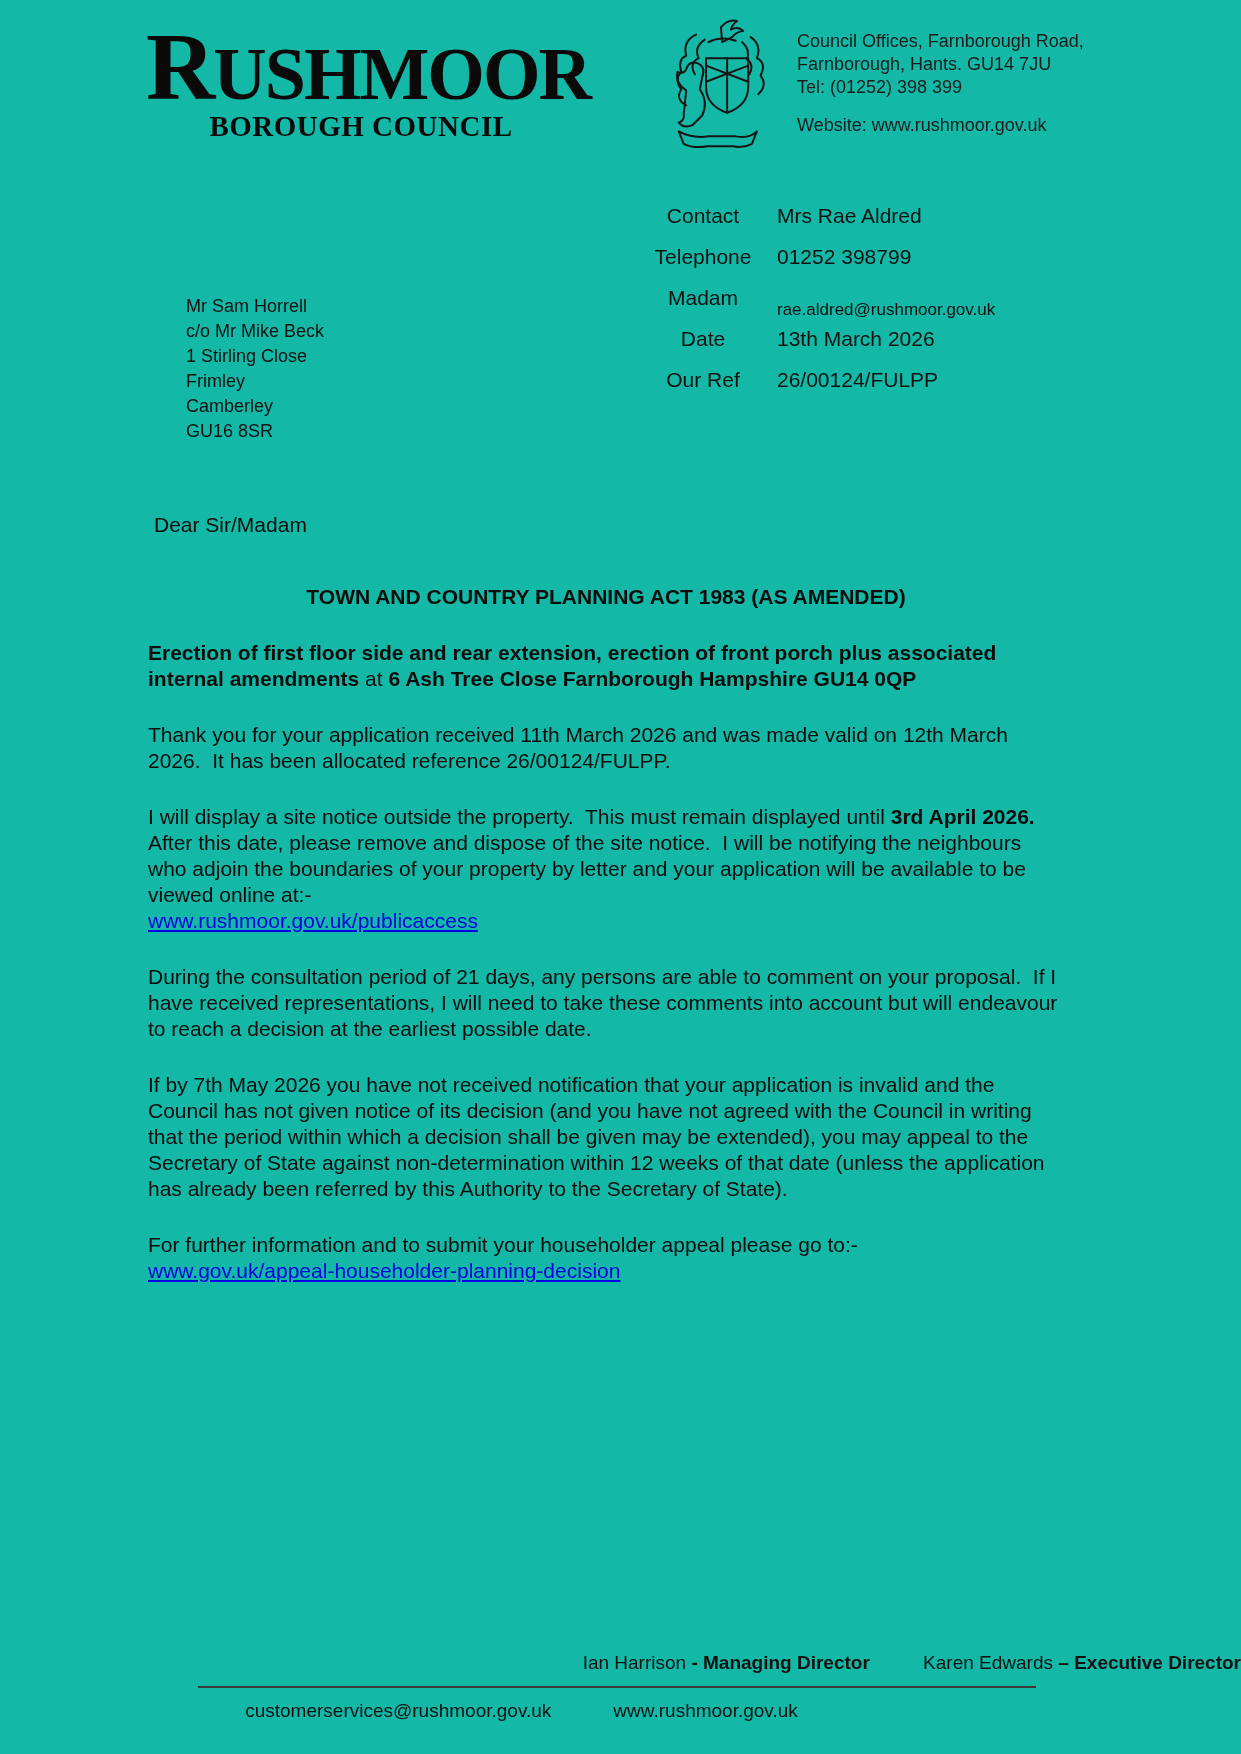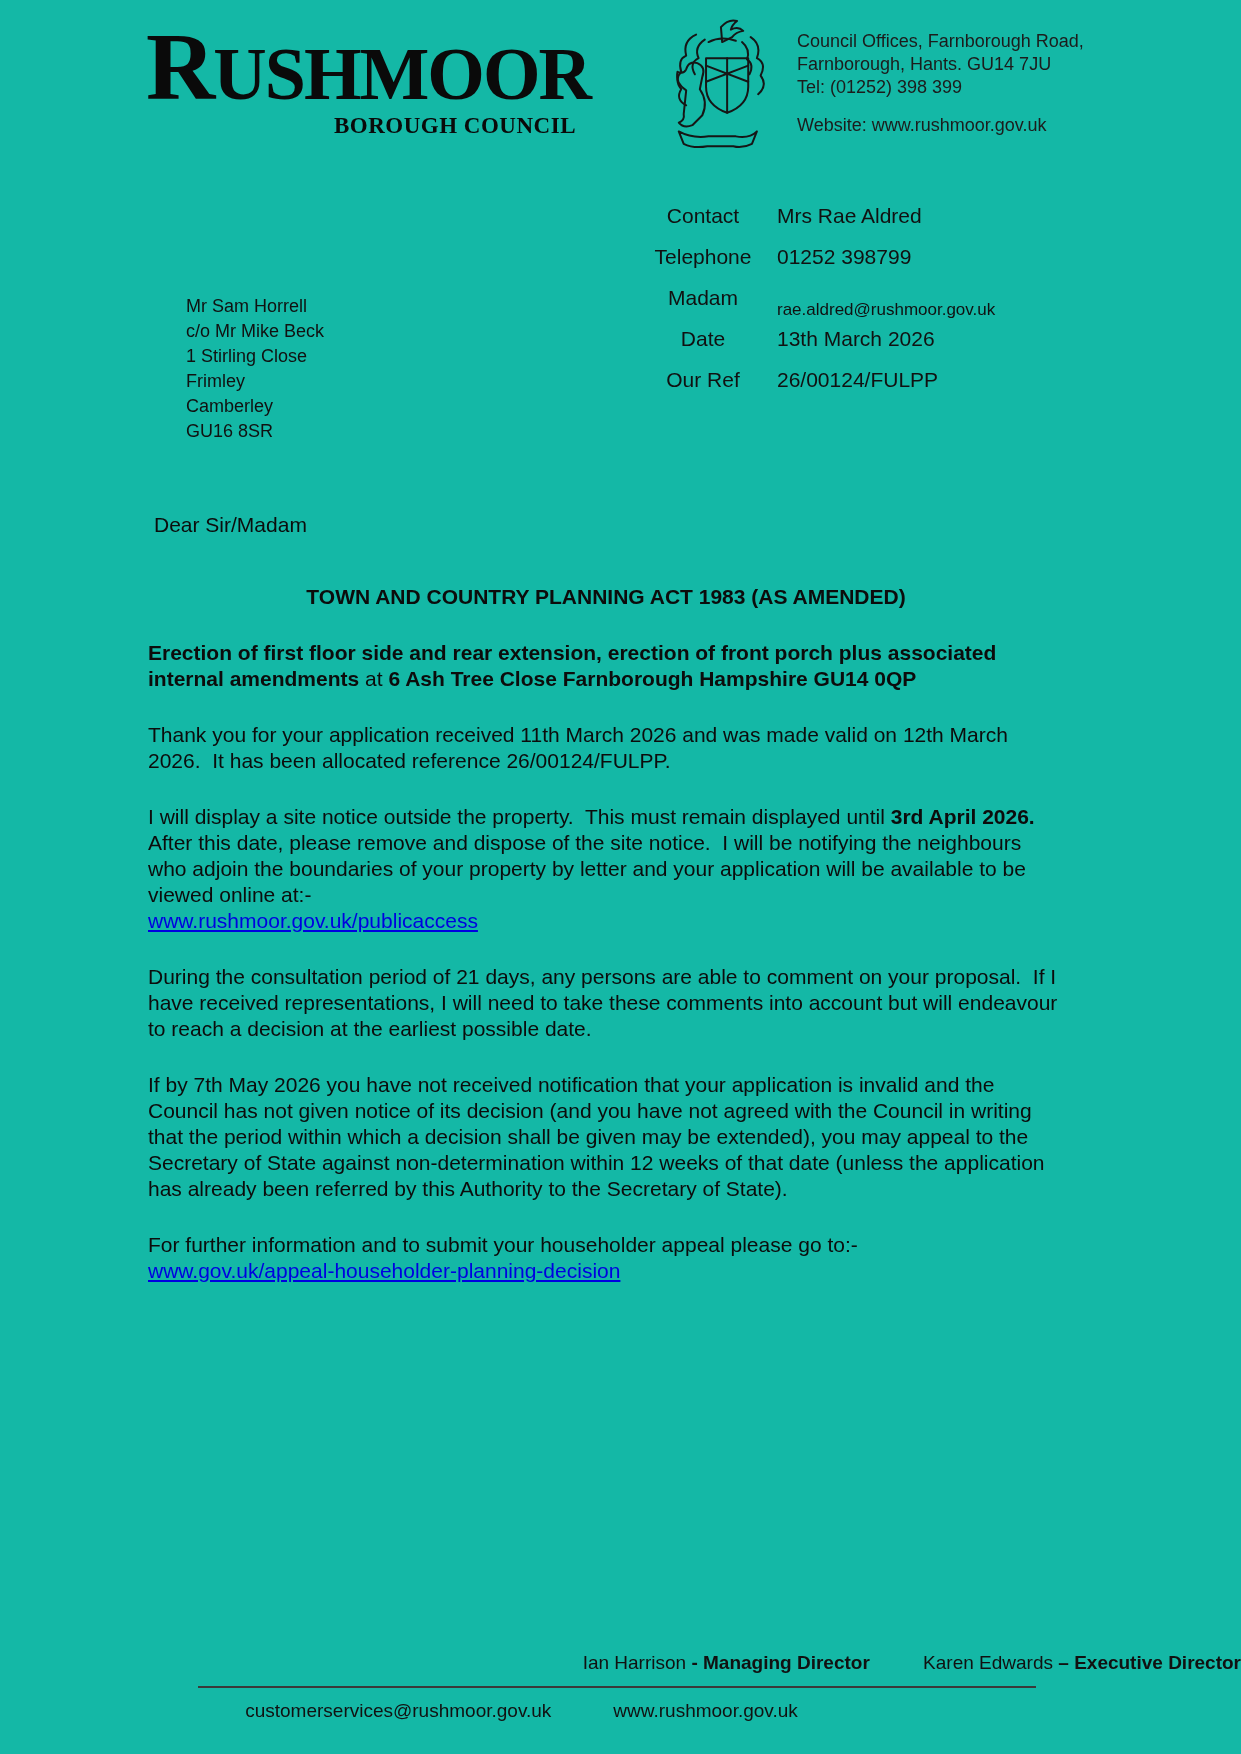--- a/index.html
+++ b/index.html
@@ -9,21 +9,21 @@
     height:1754px;
     background:#14b8a6;
     font-family:"Liberation Sans", sans-serif;
     color:#000000;
     overflow:hidden;
   }
   
   .logo{position:absolute;left:146px;top:30px;width:430px;font-family:"Liberation Serif", serif;font-weight:bold;color:#0a0a0a;}
   .logo-line1{font-size:74px;line-height:74px;letter-spacing:-2px;white-space:nowrap;}
   .logo-r{font-size:96px;line-height:74px;}
-  .logo-line2{font-size:23px;line-height:34px;letter-spacing:0.5px;text-align:right;margin-top:-2px;white-space:nowrap;}
+  .logo-line2{font-size:29px;line-height:34px;letter-spacing:0.5px;text-align:center;margin-top:-2px;white-space:nowrap;}
   .crest{position:absolute;left:648px;top:16px;width:126px;height:134px;}
   .hq{position:absolute;left:797px;top:30px;font-size:18px;line-height:23px;color:#1c1c1c;}
   .hq .website{margin-top:15px;}
   
   .meta{position:absolute;left:629px;top:204px;text-align:center;}
   .meta-row{display:flex;height:41px;align-items:flex-start;}
   .meta-label{width:148px;font-size:21px;color:#111;}
   .meta-value{font-size:21px;color:#111;white-space:nowrap;}
   .meta-value.small{font-size:17px;padding-top:3px;margin-top:11px;}
   

